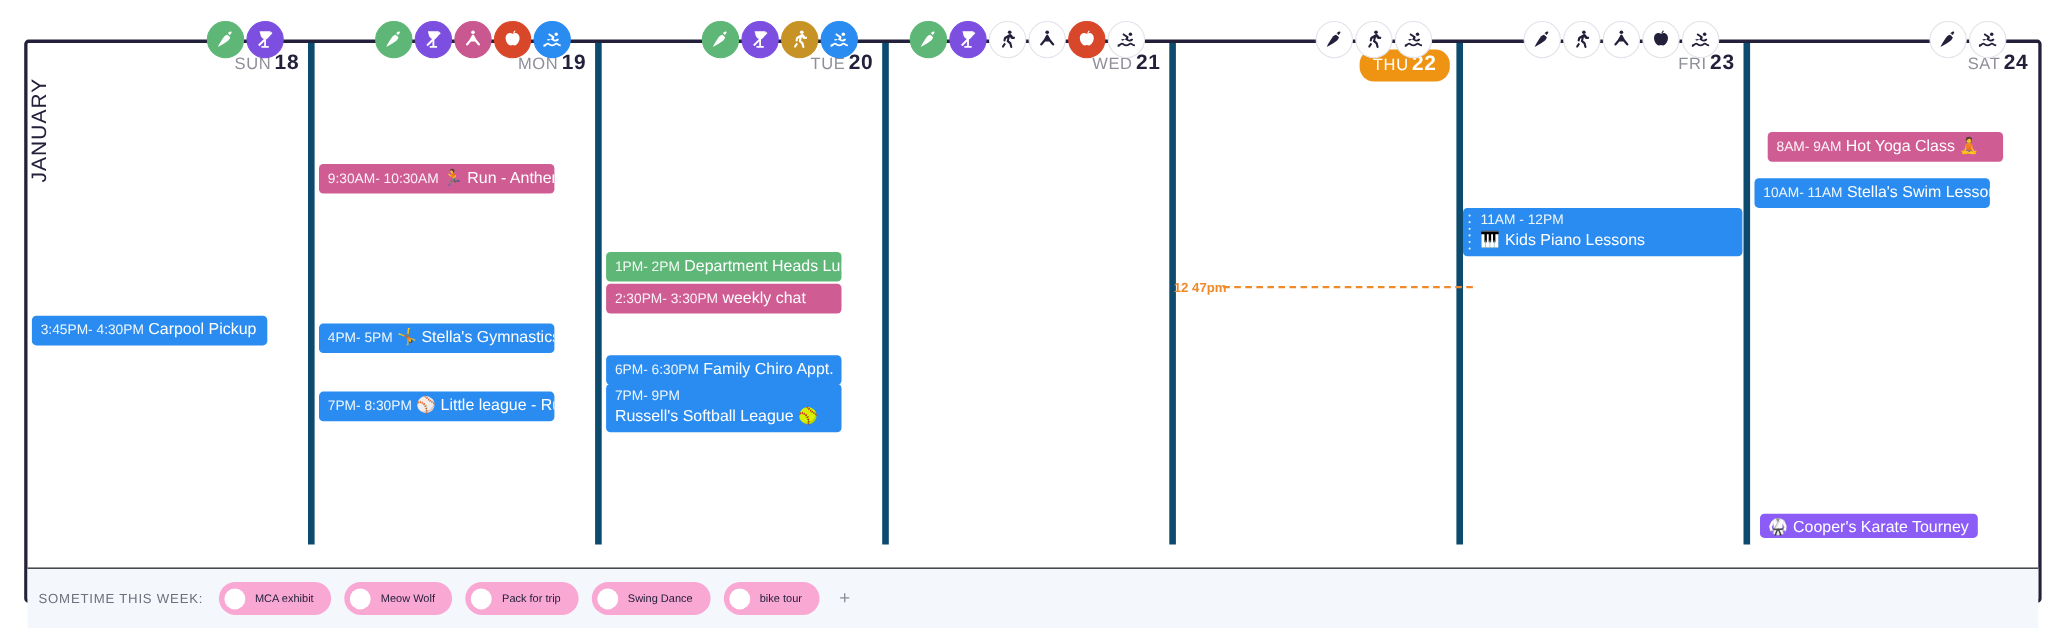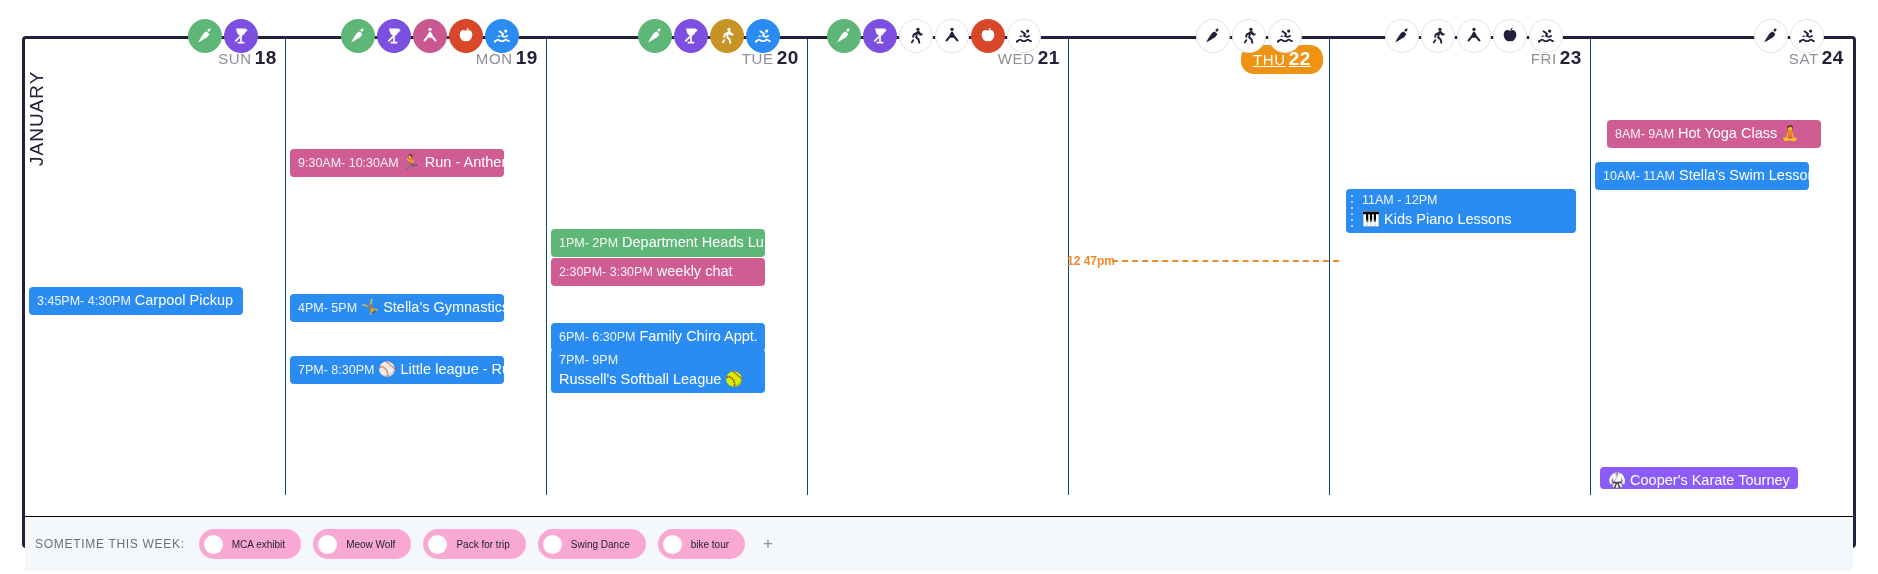--- a/index.html
+++ b/index.html
@@ -50,21 +50,21 @@
     position: absolute;
     left: 25px;
     top: 39px;
     width: 1828px;
     height: 456px;
     display: flex;
   }
   .daycol {
     position: relative;
     flex: 0 0 261px;
-    border-right: 1px solid #0c4a6e;
+    border-right: 6px solid #0c4a6e;
     box-sizing: border-box;
     height: 100%;
   }
   .daycol:last-child { border-right: none; }
 
   .day-head {
     position: absolute;
     right: 8px;
     top: 8px;
     font-size: 15px;
@@ -78,21 +78,20 @@
     color: #22203a;
     margin-left: 3px;
   }
   .day-head.today {
     background: #ef9412;
     color: #ffffff;
     border-radius: 13px;
     padding: 3px 12px 4px 12px;
     right: 6px;
     top: 6px;
-    text-decoration: underline;
   }
   .day-head.today .dnum { color: #ffffff; }
 
   
   .badge-row {
     position: absolute;
     top: 18px;
     height: 36px;
     display: flex;
     align-items: center;
@@ -244,21 +243,21 @@
         <div class="event two-line" style="background: rgb(42, 140, 240); left: 4px; top: 310px; width: 214px; min-height: 38px;"><span class="tm">7PM- 9PM</span><span class="ttl">Russell's Softball League 🥎</span></div>
       </div>
       <div class="daycol">
         <div class="day-head"><span>WED</span><span class="dnum">21</span></div>
       </div>
       <div class="daycol">
         <div class="day-head today"><span>THU</span><span class="dnum">22</span></div>
       </div>
       <div class="daycol">
         <div class="day-head"><span>FRI</span><span class="dnum">23</span></div>
-        <div class="event two-line" style="background: rgb(42, 140, 240); left: 16px; top: 150px; width: 230px; min-height: 38px; padding-left: 16px;"><div class="drag-dots">
+        <div class="event two-line" style="background: rgb(42, 140, 240); left: 0; top: 150px; width: 254px; min-height: 38px; padding-left: 16px;"><div class="drag-dots">
             <i></i>
             <i></i>
             <i></i>
             <i></i>
             <i></i>
             <i></i>
           </div><span class="tm">11AM - 12PM</span><span class="ttl">🎹 Kids Piano Lessons</span></div>
       </div>
       <div class="daycol">
         <div class="day-head"><span>SAT</span><span class="dnum">24</span></div>

